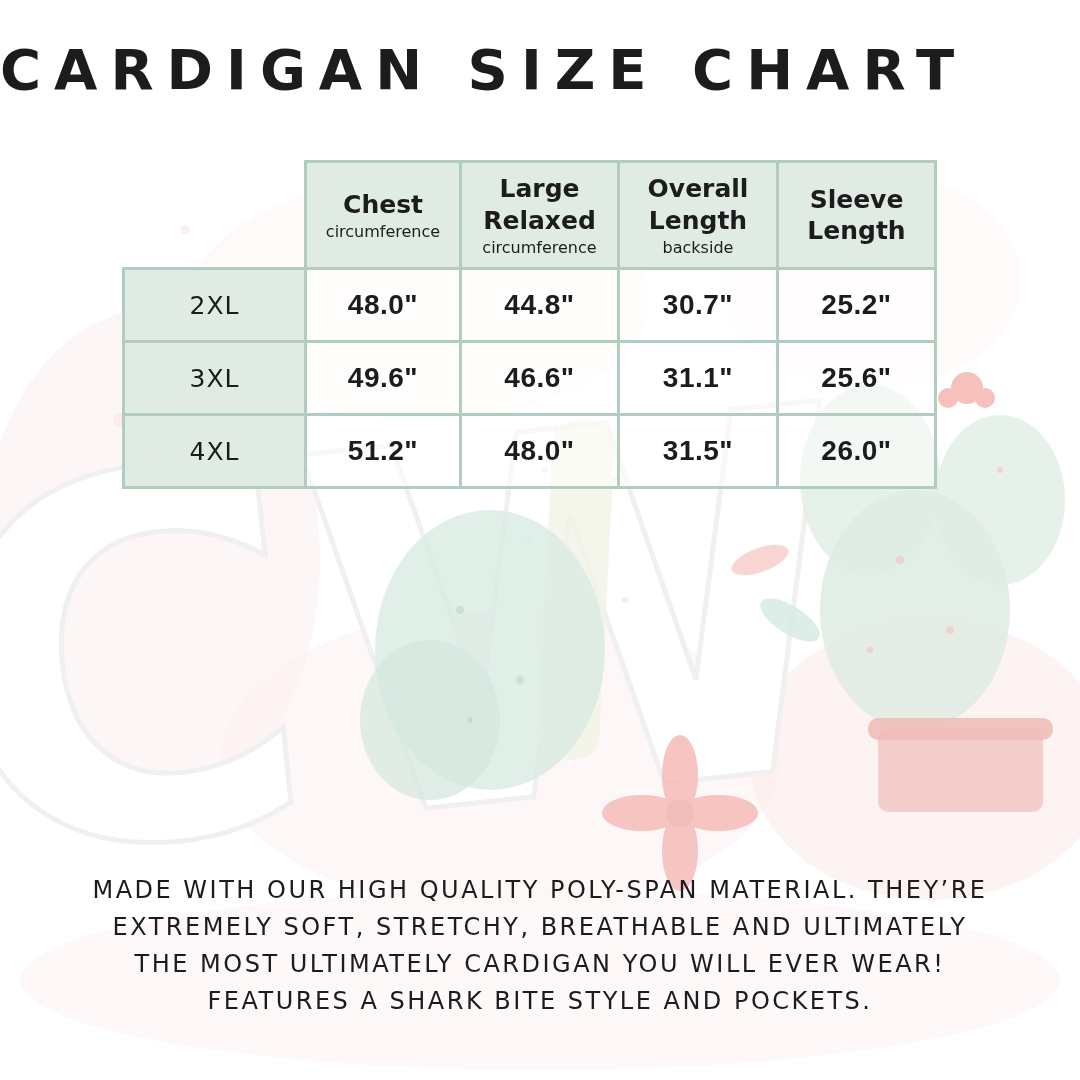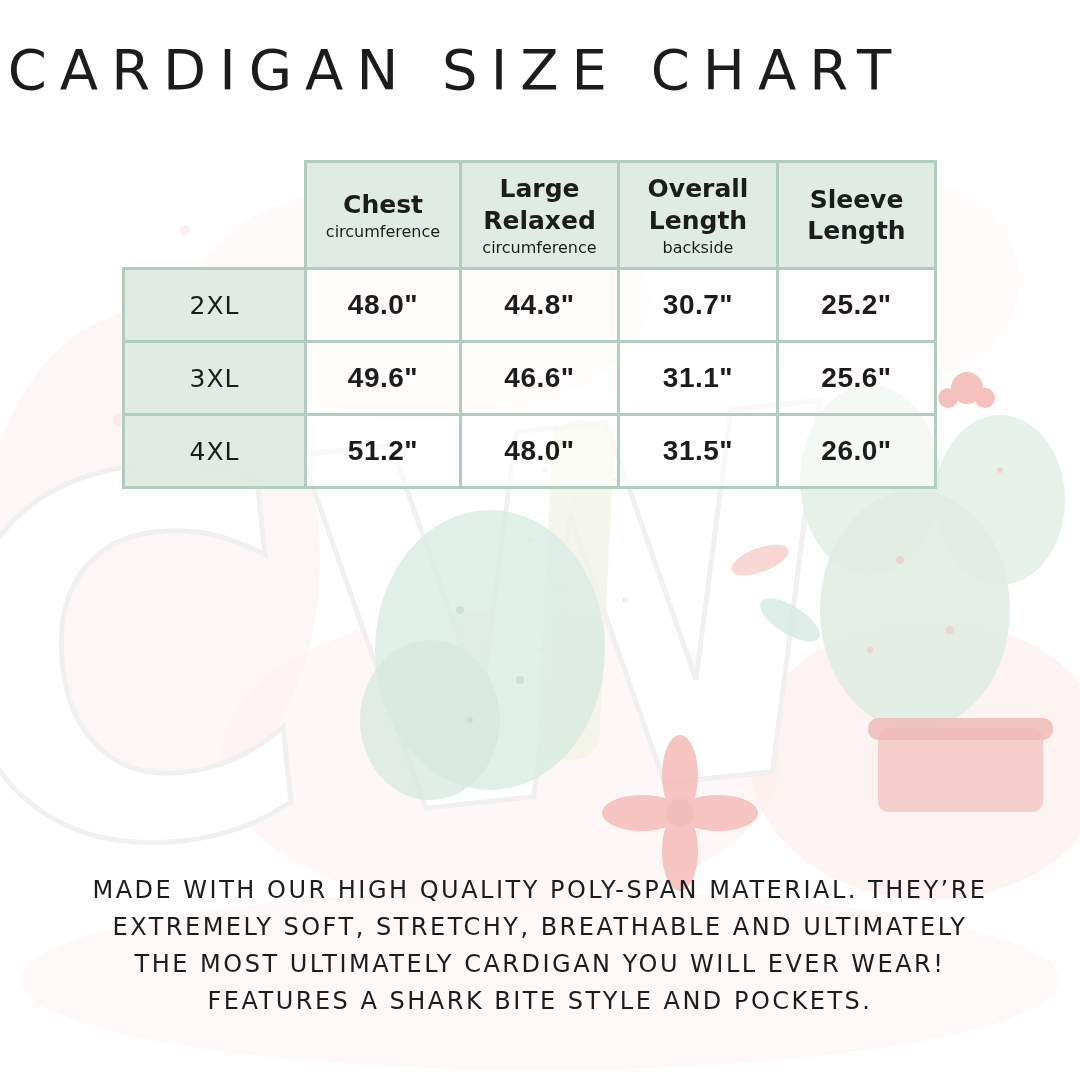--- a/index.html
+++ b/index.html
@@ -4,21 +4,21 @@
 <style>
   html,body{margin:0;padding:0;background:#ffffff;}
   .page{
     position:relative;width:1080px;height:1080px;background:#ffffff;
     overflow:hidden;font-family:"Liberation Sans",sans-serif;color:#1c1c1c;
   }
   .watermark{position:absolute;left:0;top:0;width:1080px;height:1080px;z-index:0;pointer-events:none;}
   .page-title{
     position:absolute;left:0;top:30px;width:912px;z-index:2;
     text-align:center;font-family:"DejaVu Sans","Liberation Sans",sans-serif;
-    font-size:56px;font-weight:400;letter-spacing:13px;line-height:80px;white-space:nowrap;
+    font-size:56px;font-weight:700;letter-spacing:13px;line-height:80px;white-space:nowrap;
   }
   table.size-table{
     position:absolute;left:122px;top:160px;z-index:1;
     border-collapse:collapse;table-layout:fixed;
   }
   .size-table td,.size-table th{
     border:3px solid #b2cdc0;text-align:center;vertical-align:middle;padding:0;
   }
   .size-table td.corner{border:none;background:transparent;}
   .size-table th.head{

